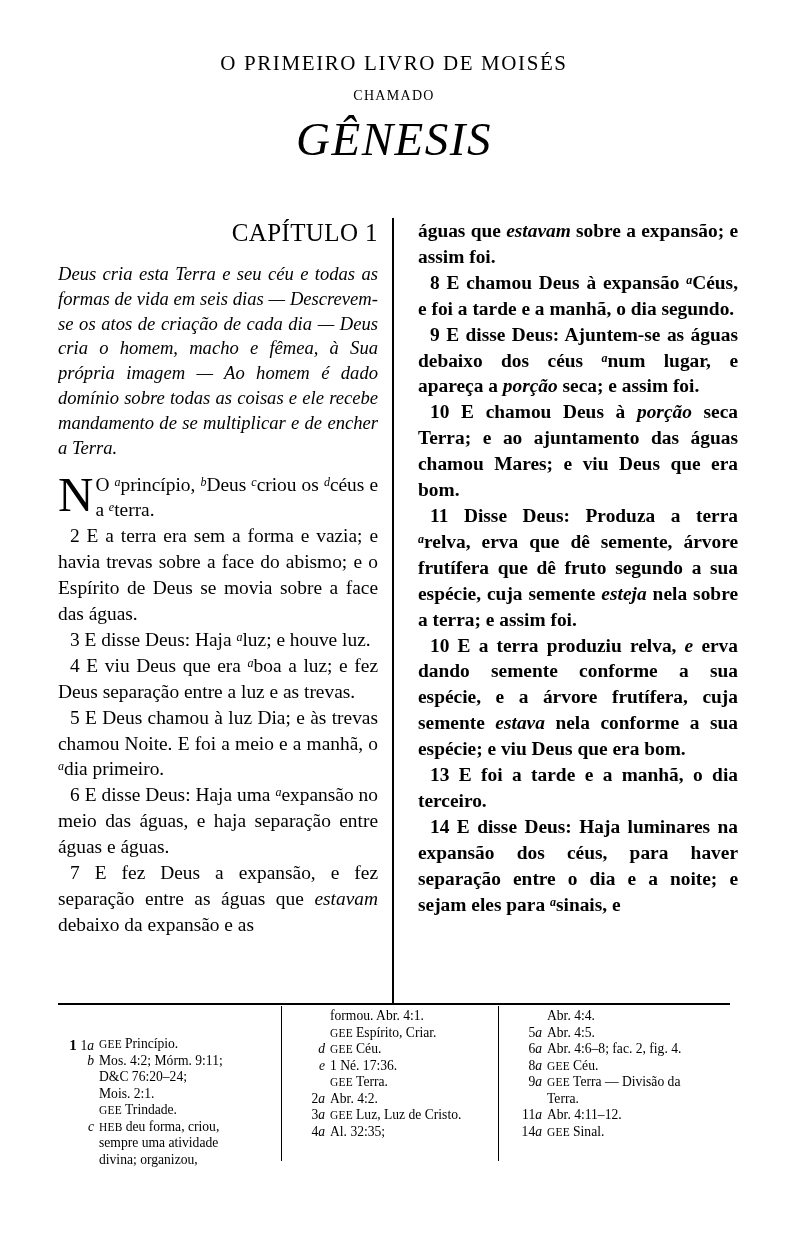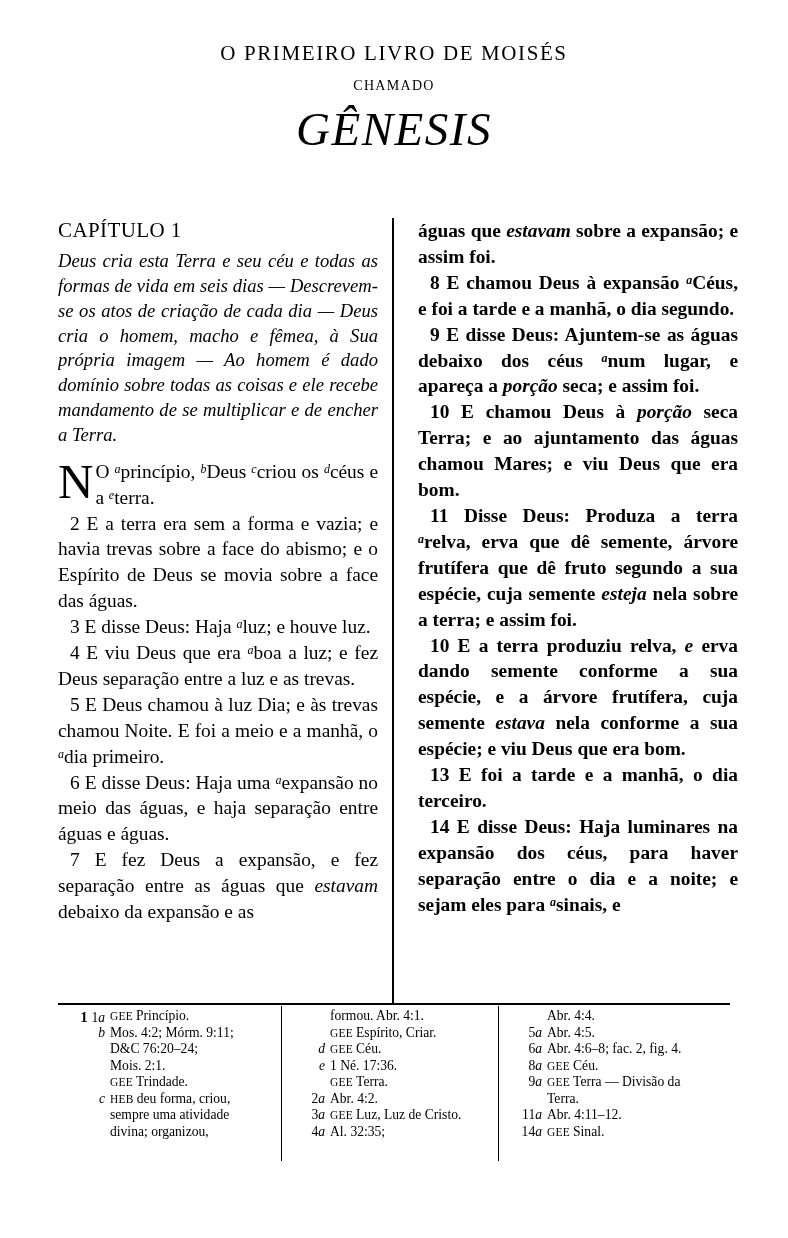--- a/index.html
+++ b/index.html
@@ -20,21 +20,21 @@
     position: absolute;
     left: 0; top: 0;
     width: 788px;
     height: 1238px;
   }
 
   
   .masthead {
     position: absolute;
     left: 58px;
-    top: 42px;
+    top: 52px;
     width: 672px;
     text-align: center;
   }
   .book-super {
     font-size: 21px;
     letter-spacing: 1.6px;
     line-height: 1.1;
     font-variant: small-caps;
     text-transform: uppercase;
     font-weight: 400;
@@ -76,24 +76,24 @@
   .col-divider {
     position: absolute;
     left: 334px;
     top: 0;
     width: 1.6px;
     height: 785px;
     background: #000;
   }
 
   .chapter-head {
-    text-align: left;
-    font-size: 21px;
+    text-align: right;
+    font-size: 25px;
     letter-spacing: 0.4px;
-    margin: 0 0 6px 0;
+    margin: 0 0 14px 0;
     line-height: 1.2;
   }
 
   .summary {
     font-style: italic;
     font-size: 18.6px;
     line-height: 1.335;
     text-align: justify;
     margin: 0 0 11px 0;
     hyphens: none;
@@ -155,21 +155,21 @@
     width: 672px;
     height: 158px;
   }
   .fn-col {
     position: absolute;
     top: 0;
     width: 208px;
     font-size: 13.6px;
     line-height: 1.215;
   }
-  .fn-col-1 { left: 11px;   }
+  .fn-col-1 { left: 0px; margin-top: 28px;   }
   .fn-col-2 { left: 231px; }
   .fn-col-3 { left: 448px; }
 
   .fn-div {
     position: absolute;
     top: -2px;
     width: 1.4px;
     height: 155px;
     background: #000;
   }

